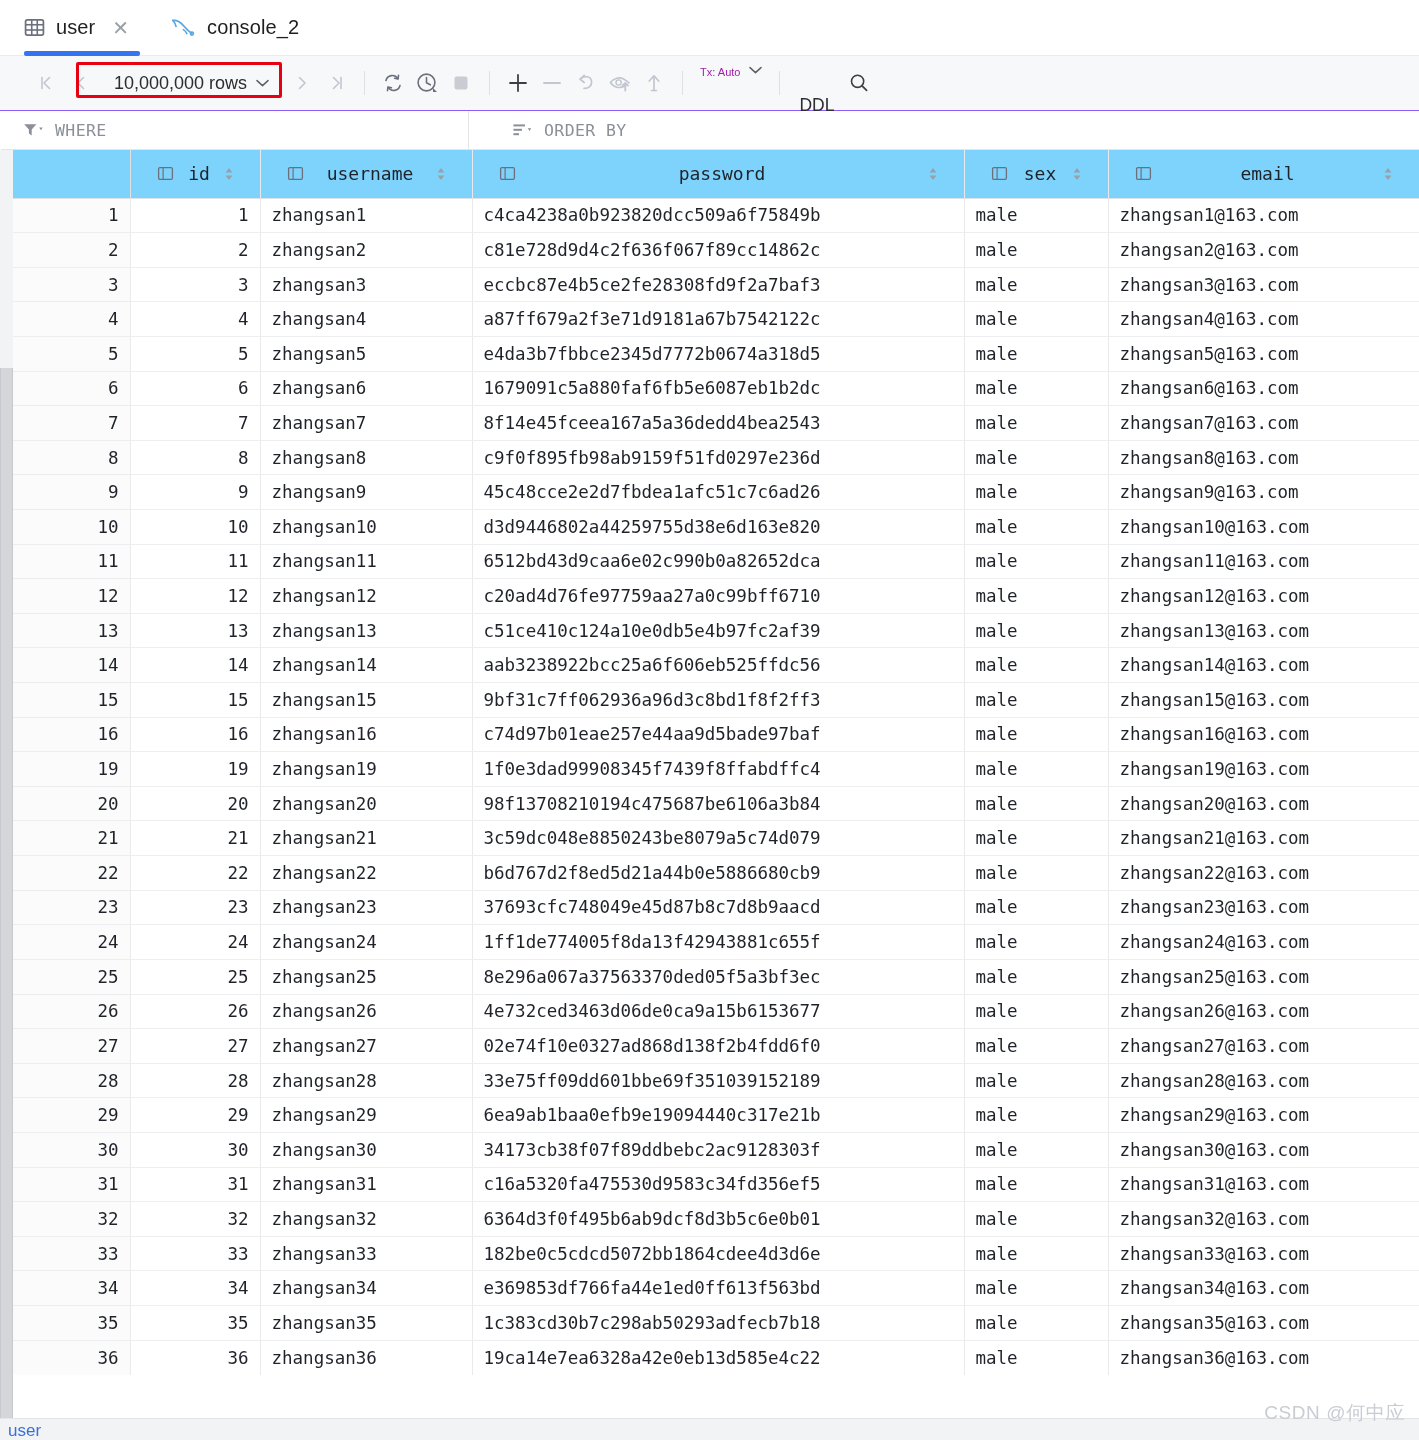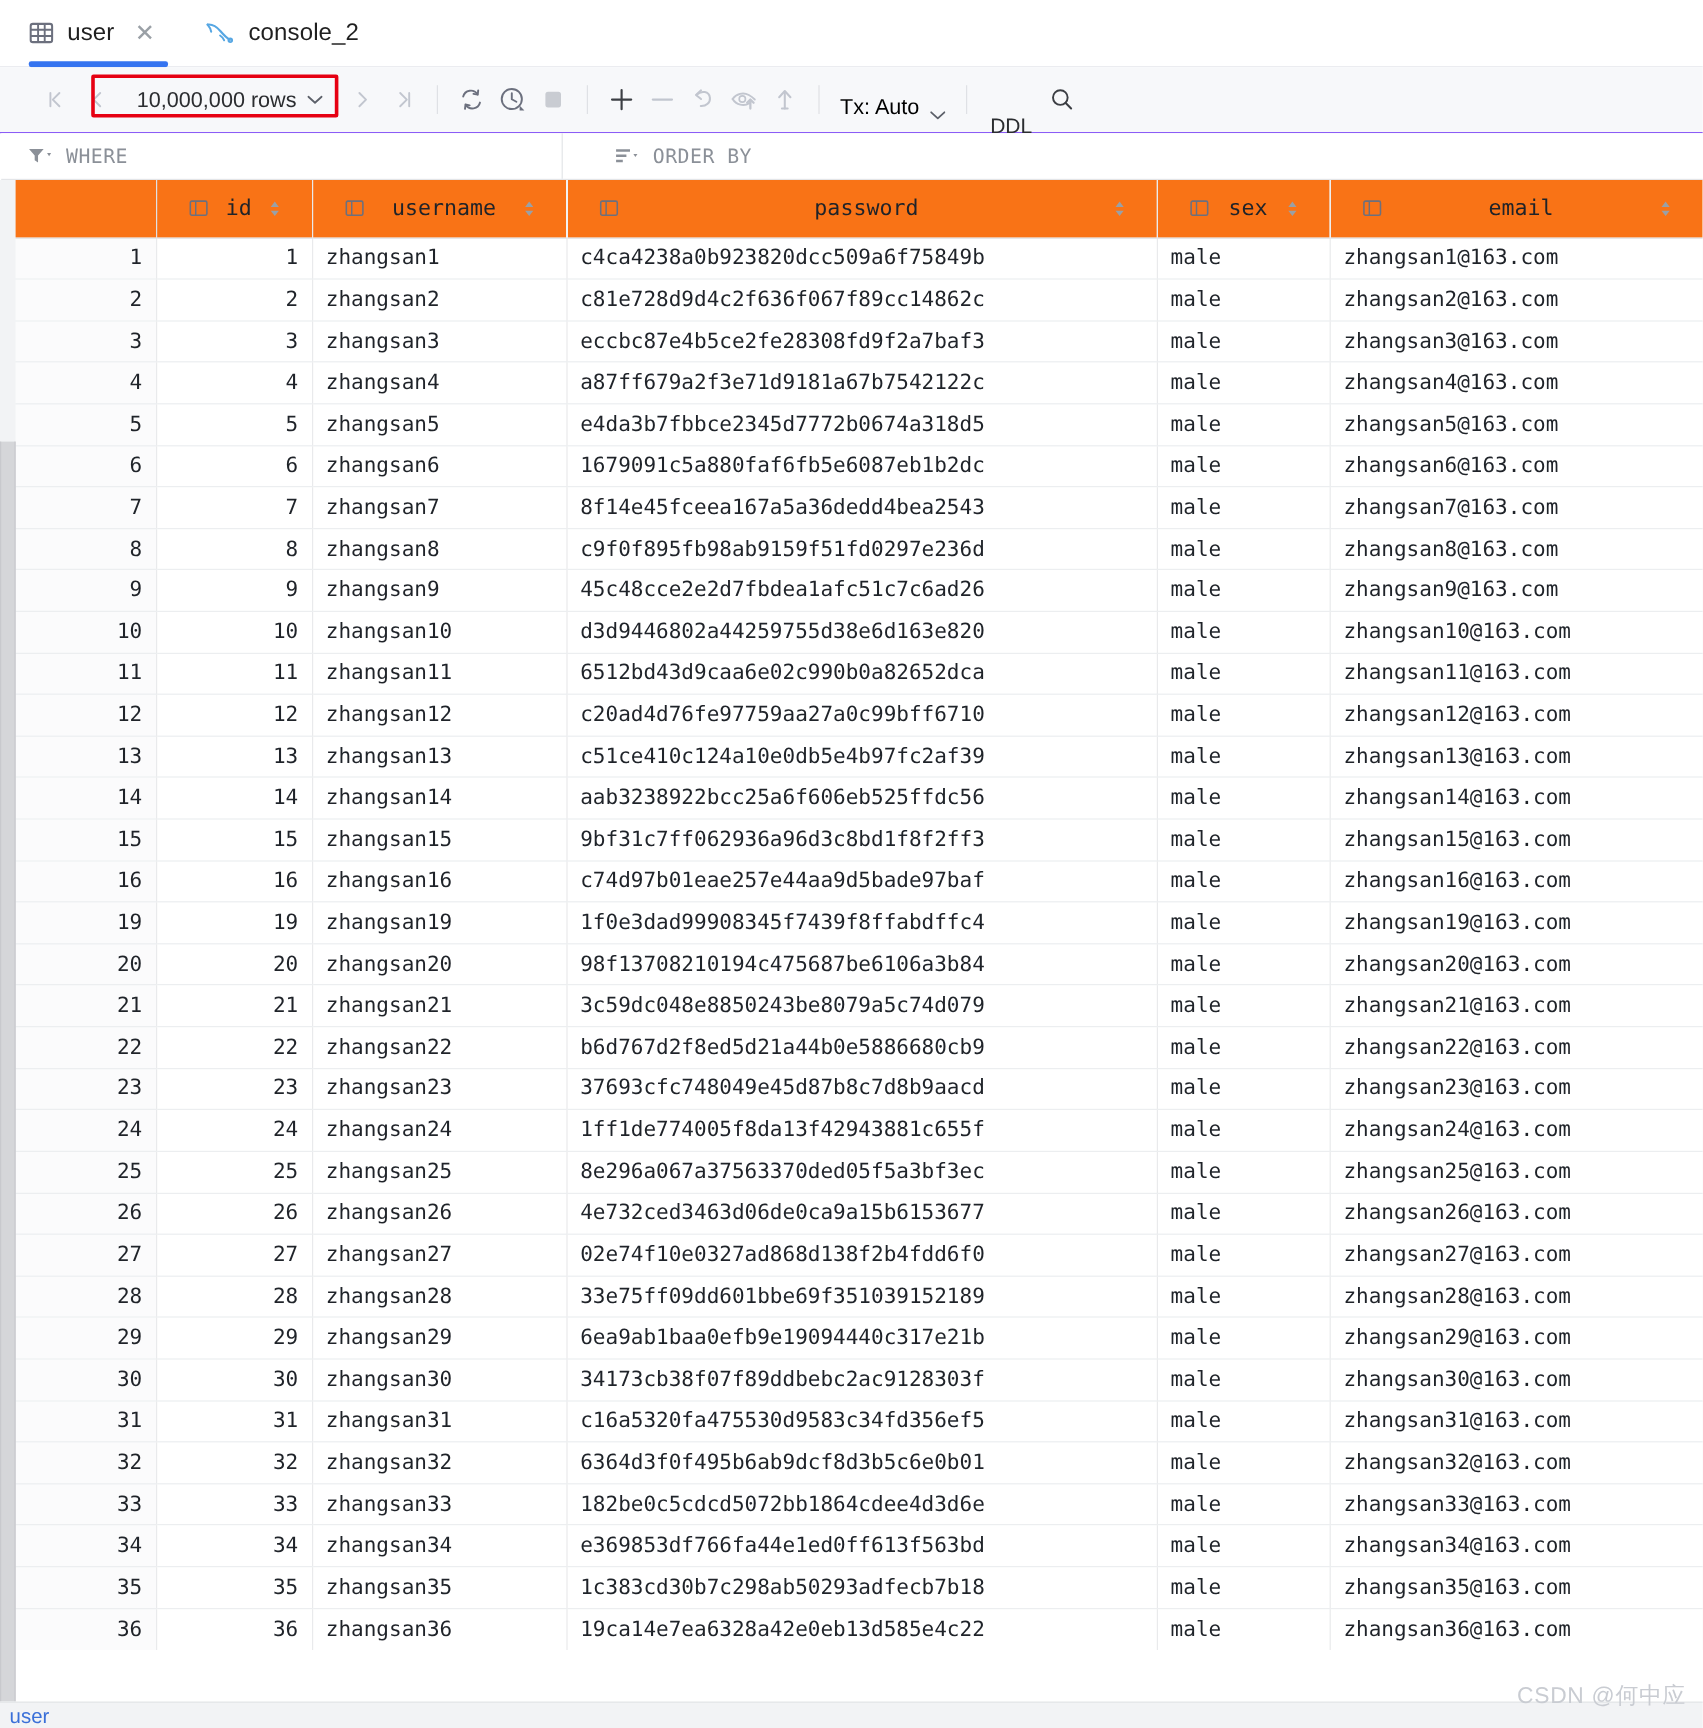--- a/index.html
+++ b/index.html
@@ -49,22 +49,22 @@
   }
   .tb-btn.dim { color: #c2c6cf; }
   .tb-sep { width: 1px; height: 24px; background: #dfe1e5; margin: 0 11px; flex:0 0 auto; }
   .rows-chip {
     display: flex; align-items: center; gap: 9px;
     padding: 0 16px; height: 34px;
     font-size: 18px; color: #2b2d30; white-space: nowrap;
   }
   .chev { width: 13px; height: 8px; display:block; }
   .tx-chip {
-    display: flex; align-items: flex-end; gap: 9px; height: 34px;
-    padding: 0 6px; font-size: 18px; color: #000000; white-space: nowrap;
+    display: flex; align-items: flex-start; gap: 9px; height: 34px;
+    padding: 0 6px; font-size: 11px; color: #a21caf; white-space: nowrap;
   }
   .ddl-chip { font-size: 17.5px; color: #2b2d30; padding: 0 8px; white-space:nowrap;margin-top:44px; }
 
   
   .redbox {
     position: absolute; left: 76px; top: 62px; width: 206px; height: 36px;
     border: 3px solid #e60012; border-radius: 2px; pointer-events: none;
   }
 
   
@@ -91,21 +91,21 @@
     border-bottom: 1px solid #eceef0;
     padding: 0 11px;
     height: 34.62px;
     font-family: "DejaVu Sans Mono", monospace;
     font-size: 17.5px;
     color: #1f2329;
     white-space: nowrap; overflow: hidden;
     vertical-align: middle;
   }
   table.g thead th {
-    background: #f97316;
+    background: #7dd3fc;
     border-bottom: 1px solid #dfe1e5;
     height: 48px;
     font-size: 18px;
     color: #1f2329;
     font-weight: normal;
     padding: 0 26px;
   }
   .hdr-inner { display: flex; align-items: center; width: 100%; }
   .hdr-col-ico { width: 17px; height: 17px; flex:0 0 auto; margin-right: 9px; }
   .hdr-txt { flex: 1 1 auto; overflow: hidden; }

